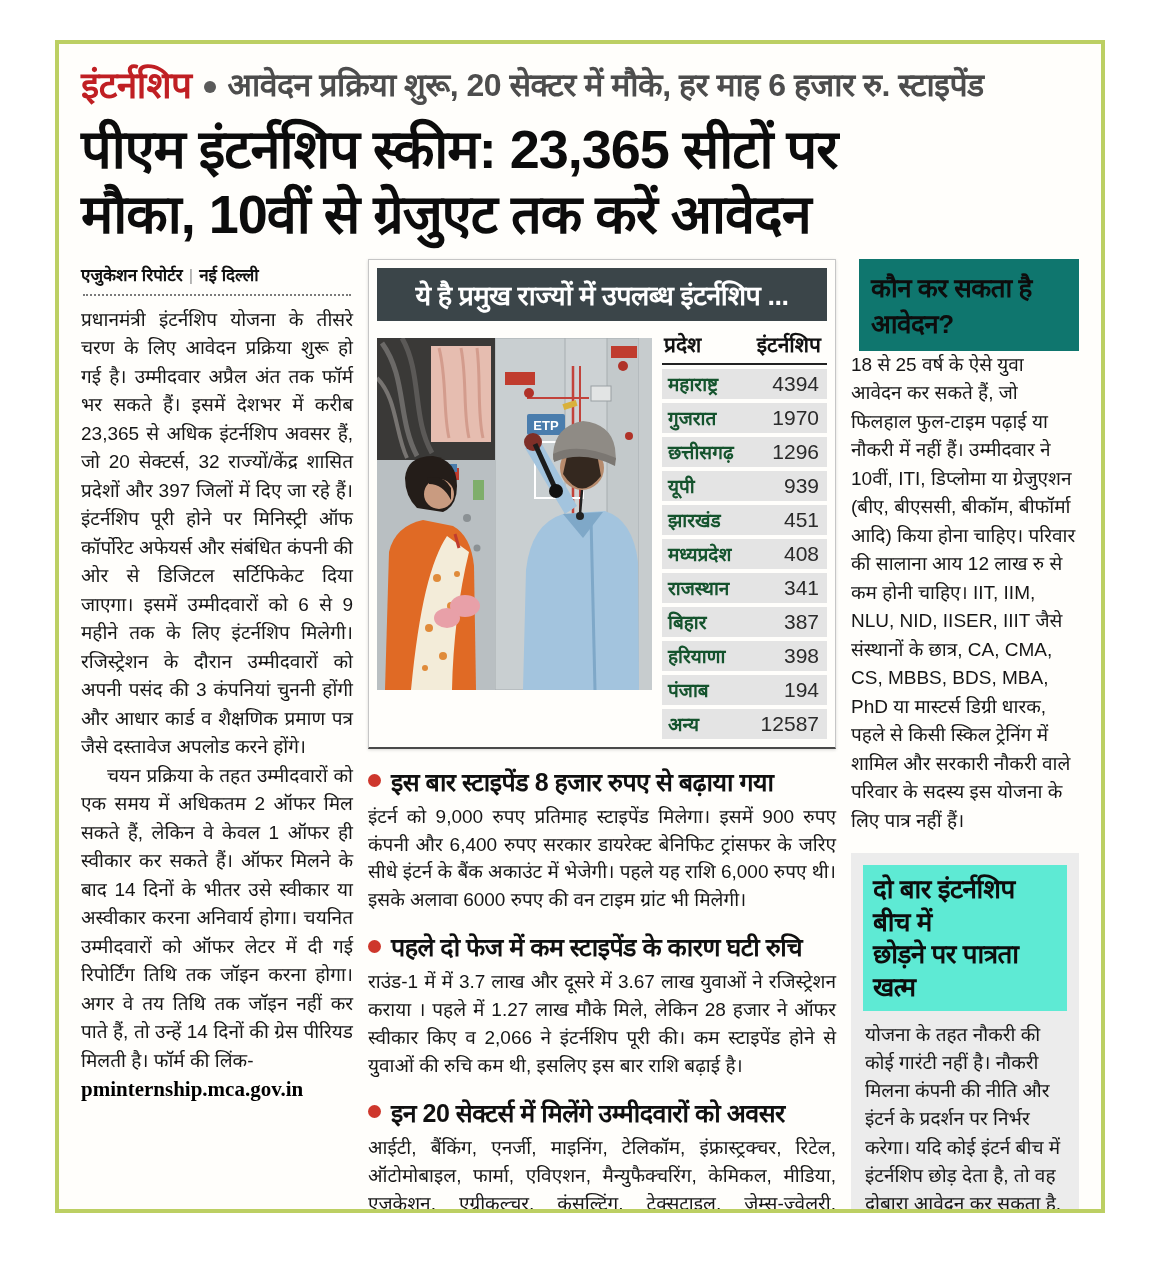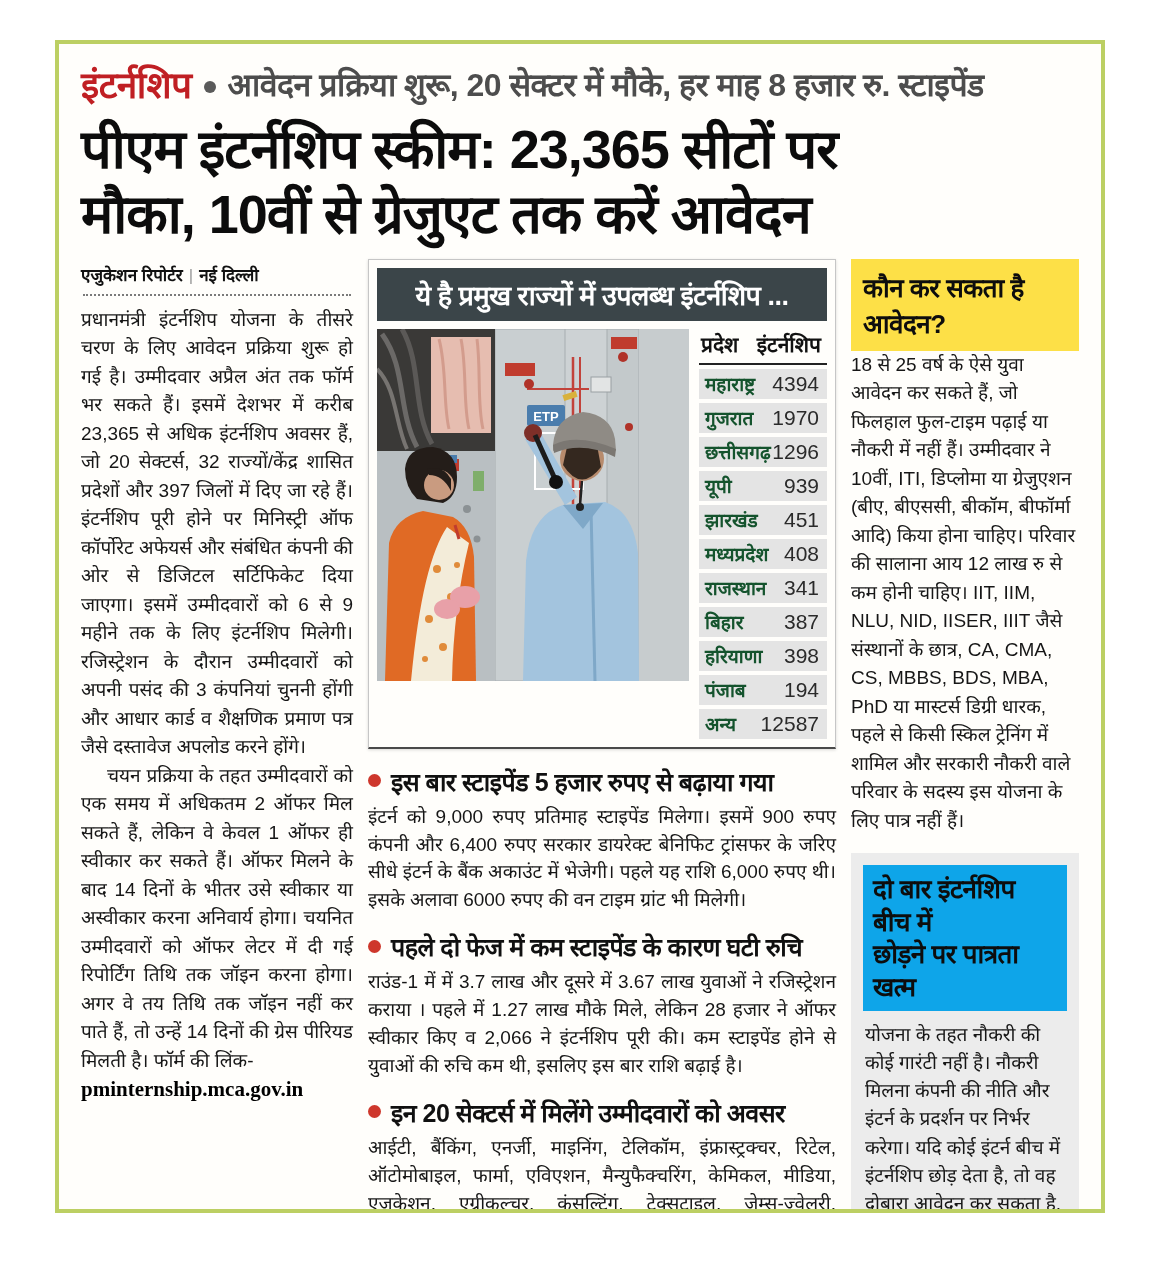--- a/index.html
+++ b/index.html
@@ -28,47 +28,47 @@
   .byline{text-align:left;font-size:17px;font-weight:700;color:#111;padding:4px 0 8px;}
   .byline .sep{color:#999;font-weight:400;padding:0 6px;}
   .byline-rule{border-bottom:2px dotted #7a7a7a;margin:0 2px 10px;}
   .para{font-size:19px;line-height:1.5;text-align:justify;color:#161616;}
   .para.indent{text-indent:26px;}
   .article-link{font-family:"Liberation Serif","DejaVu Serif",serif;font-weight:700;font-size:21px;color:#000;margin-top:2px;}
   
   .info-box{border:1px solid #c6c6c6;border-bottom:2px solid #4a4a4a;box-shadow:0 1px 3px rgba(0,0,0,.15);padding:8px;box-sizing:border-box;}
   .info-banner{background:#3b4549;color:#fff;font-size:27px;font-weight:700;text-align:center;padding:8px 4px;letter-spacing:-0.5px;}
   .info-body{display:flex;gap:10px;margin-top:8px;}
-  .photo-wrap{width:312px;height:352px;flex:none;overflow:hidden;background:#c7ccce;}
+  .photo-wrap{width:275px;height:352px;flex:none;overflow:hidden;background:#c7ccce;margin-top:9px;}
   .state-table{flex:1;min-width:0;}
   .thead{display:flex;justify-content:space-between;font-weight:700;font-size:21px;color:#111;border-bottom:2px solid #222;padding:1px 6px 5px 2px;}
   .trow{display:flex;justify-content:space-between;align-items:center;background:#e4e4e4;margin-top:4px;padding:2px 8px 2px 6px;}
   .trow .st{font-size:19px;font-weight:600;color:#14532d;text-align:center;}
   .trow .val{font-size:21px;color:#2a2a2a;}
   
   .bullet-sec{margin-top:15px;}
   .bullet-head{display:flex;align-items:center;gap:10px;font-size:25px;font-weight:800;color:#101010;letter-spacing:-0.5px;}
   .dot{width:13px;height:13px;border-radius:50%;background:#ce372c;flex:none;}
   .bullet-body{font-size:19px;line-height:1.47;text-align:justify;margin-top:5px;color:#161616;}
   
-  .apply-title{background:#fde047;font-size:26px;font-weight:800;color:#0d0d0d;padding:10px 12px;letter-spacing:-0.5px;}
+  .apply-title{background:#0f766e;font-size:26px;font-weight:800;color:#0d0d0d;padding:10px 12px;letter-spacing:-0.5px;margin-left:8px;}
   .apply-body{font-size:19px;line-height:1.5;color:#161616;}
   .quit-box{background:#ececec;padding:12px 12px 14px;margin-top:18px;}
-  .quit-title{background:#0ea5e9;font-size:26px;font-weight:800;color:#0d0d0d;line-height:1.25;padding:8px 10px;letter-spacing:-0.5px;}
+  .quit-title{background:#5eead4;font-size:26px;font-weight:800;color:#0d0d0d;line-height:1.25;padding:8px 10px;letter-spacing:-0.5px;}
   .quit-body{font-size:19px;line-height:1.48;margin-top:10px;padding:0 2px;color:#161616;}
 </style>
 </head>
 <body>
 
 <div class="frame">
 
   <div class="kicker">
     <span class="kicker-label">इंटर्नशिप</span>
     <span class="kicker-dot"></span>
-    <span class="kicker-text">आवेदन प्रक्रिया शुरू, 20 सेक्टर में मौके, हर माह 8 हजार रु. स्टाइपेंड</span>
+    <span class="kicker-text">आवेदन प्रक्रिया शुरू, 20 सेक्टर में मौके, हर माह 6 हजार रु. स्टाइपेंड</span>
   </div>
 
   <div class="headline">
     <div>पीएम इंटर्नशिप स्कीम: 23,365 सीटों पर</div>
     <div>मौका, 10वीं से ग्रेजुएट तक करें आवेदन</div>
   </div>
 
   <div class="cols">
 
     <div class="col-left">
@@ -208,21 +208,21 @@
                 <span class="st">अन्य</span>
                 <span class="val">12587</span>
               </div>
           </div>
         </div>
       </div>
 
       <div class="bullet-sec">
         <div class="bullet-head">
           <span class="dot"></span>
-          <span>इस बार स्टाइपेंड 5 हजार रुपए से बढ़ाया गया</span>
+          <span>इस बार स्टाइपेंड 8 हजार रुपए से बढ़ाया गया</span>
         </div>
         <div class="bullet-body">इंटर्न को 9,000 रुपए प्रतिमाह स्टाइपेंड मिलेगा। इसमें 900 रुपए कंपनी और 6,400 रुपए सरकार डायरेक्ट बेनिफिट ट्रांसफर के जरिए सीधे इंटर्न के बैंक अकाउंट में भेजेगी। पहले यह राशि 6,000 रुपए थी। इसके अलावा 6000 रुपए की वन टाइम ग्रांट भी मिलेगी।</div>
       </div>
 
       <div class="bullet-sec">
         <div class="bullet-head">
           <span class="dot"></span>
           <span>पहले दो फेज में कम स्टाइपेंड के कारण घटी रुचि</span>
         </div>
         <div class="bullet-body">राउंड-1 में में 3.7 लाख और दूसरे में 3.67 लाख युवाओं ने रजिस्ट्रेशन कराया । पहले में 1.27 लाख मौके मिले, लेकिन 28 हजार ने ऑफर स्वीकार किए व 2,066 ने इंटर्नशिप पूरी की। कम स्टाइपेंड होने से युवाओं की रुचि कम थी, इसलिए इस बार राशि बढ़ाई है।</div>

